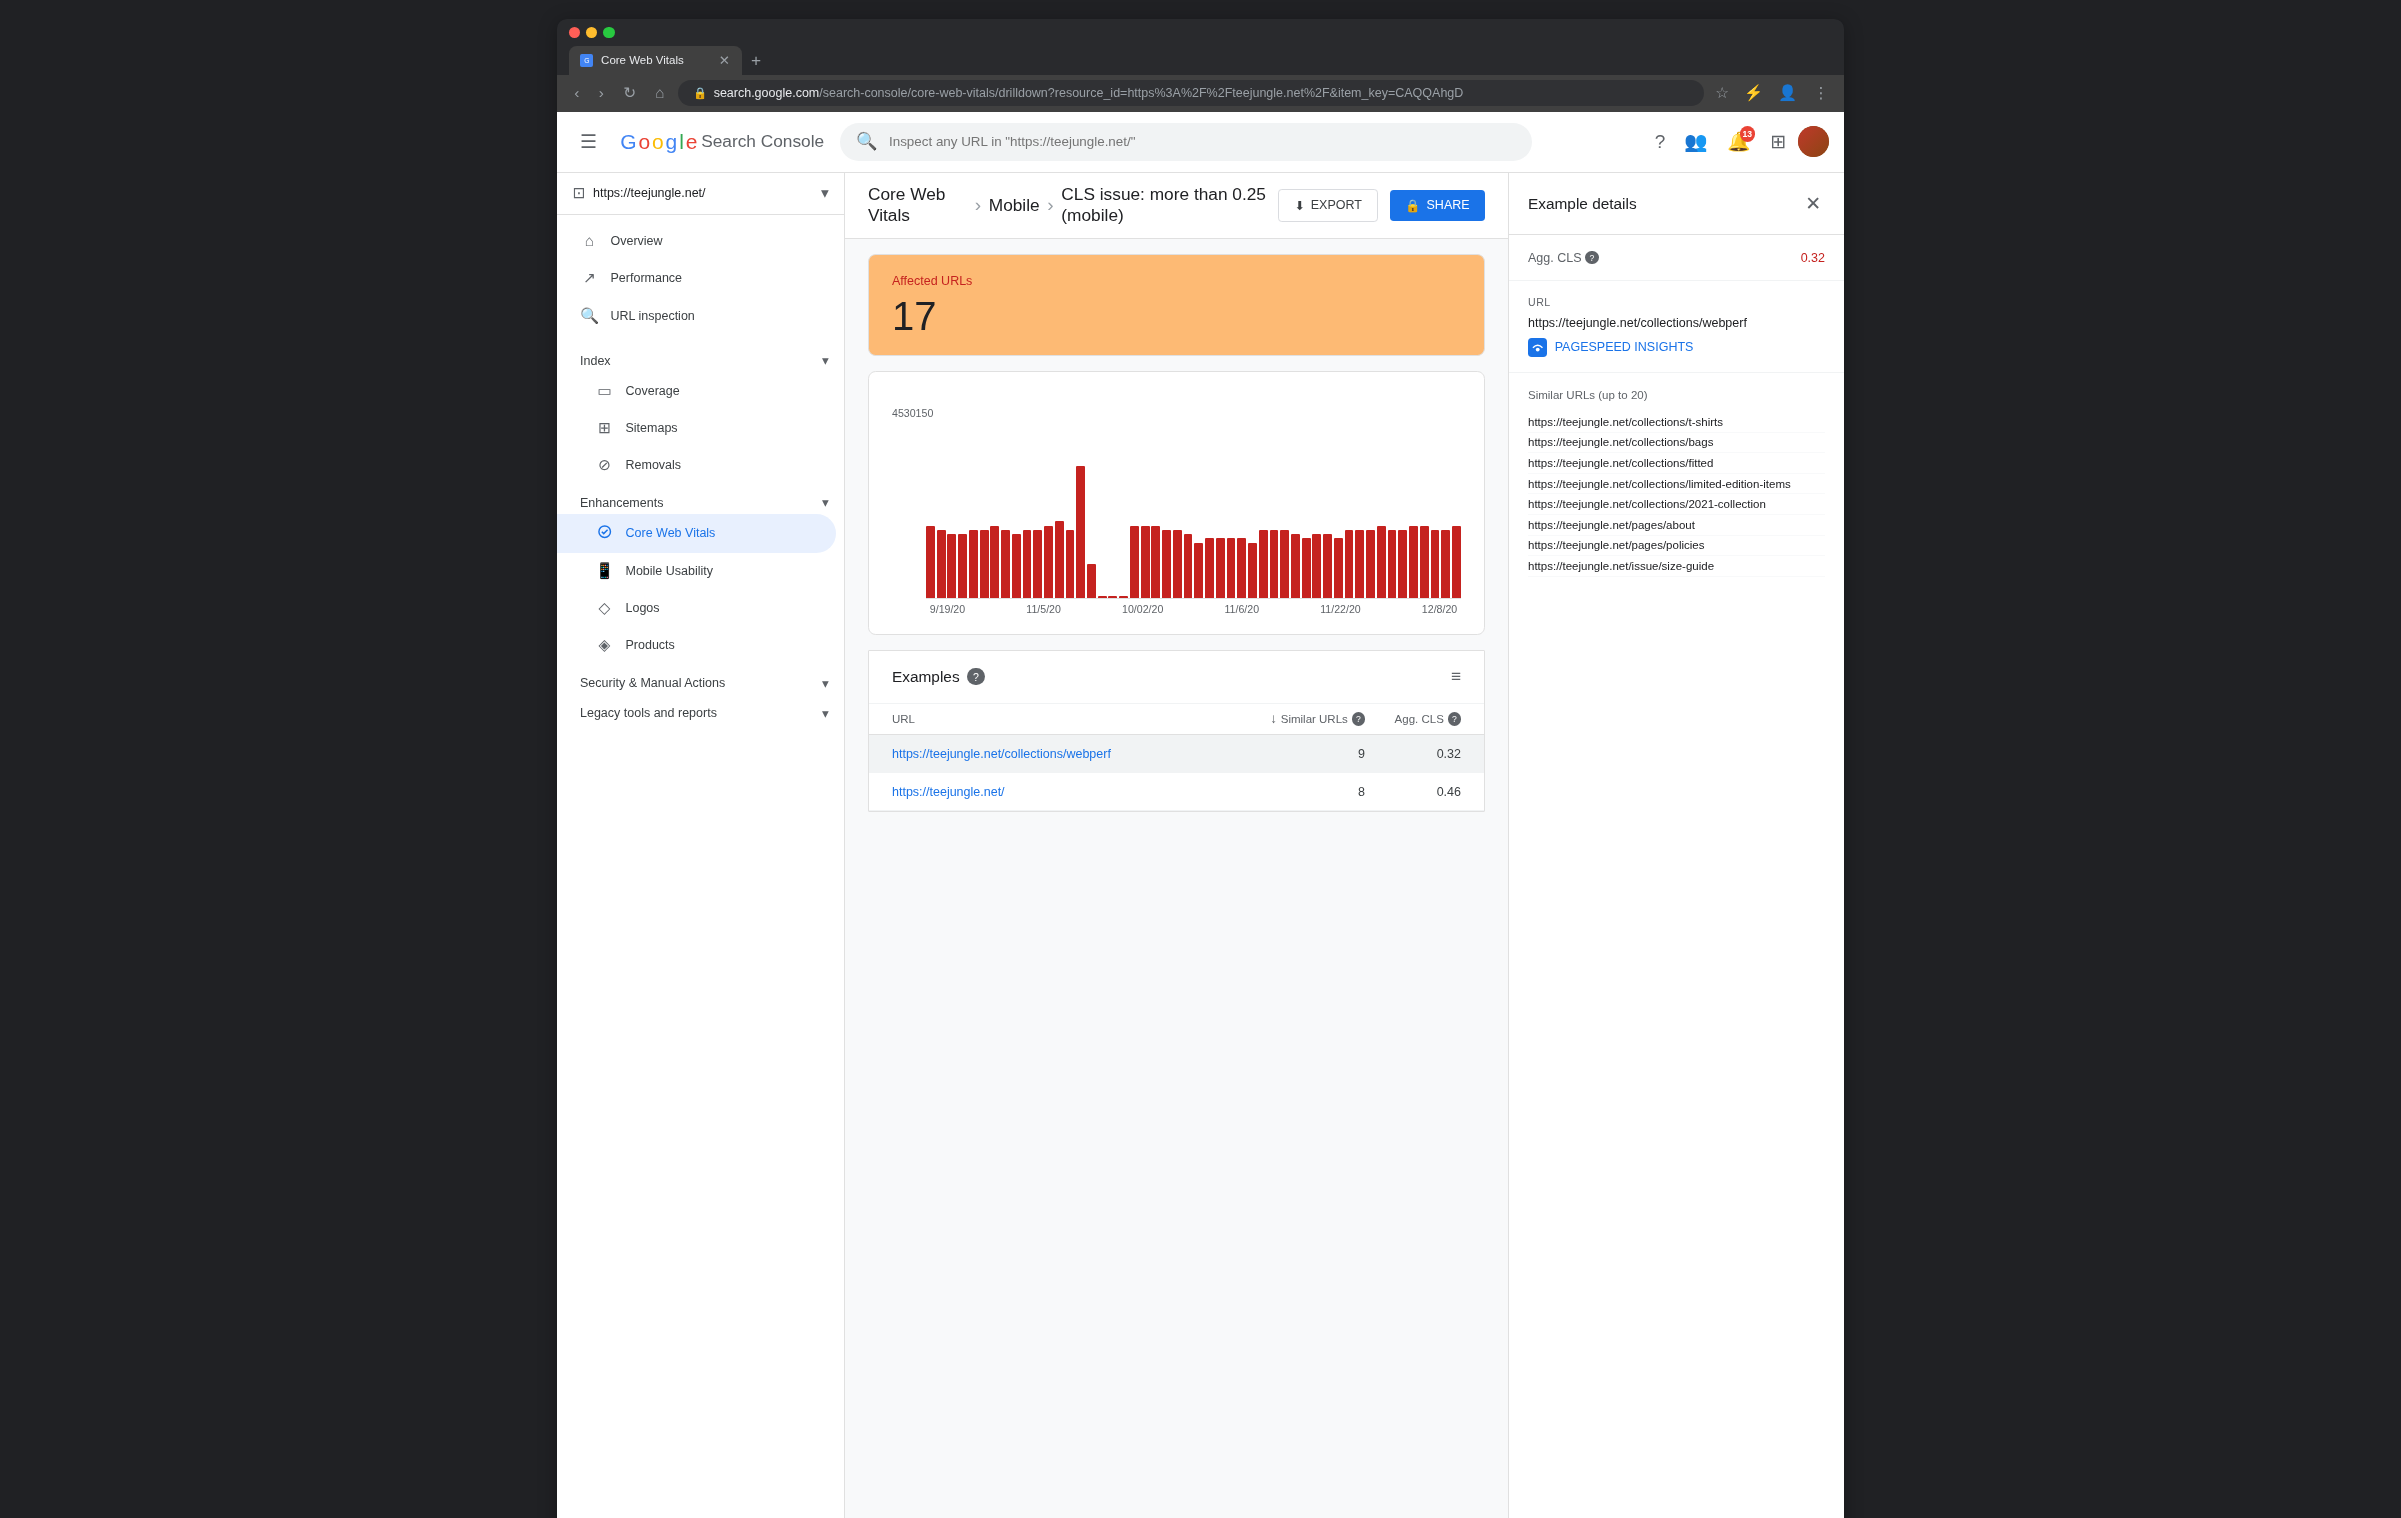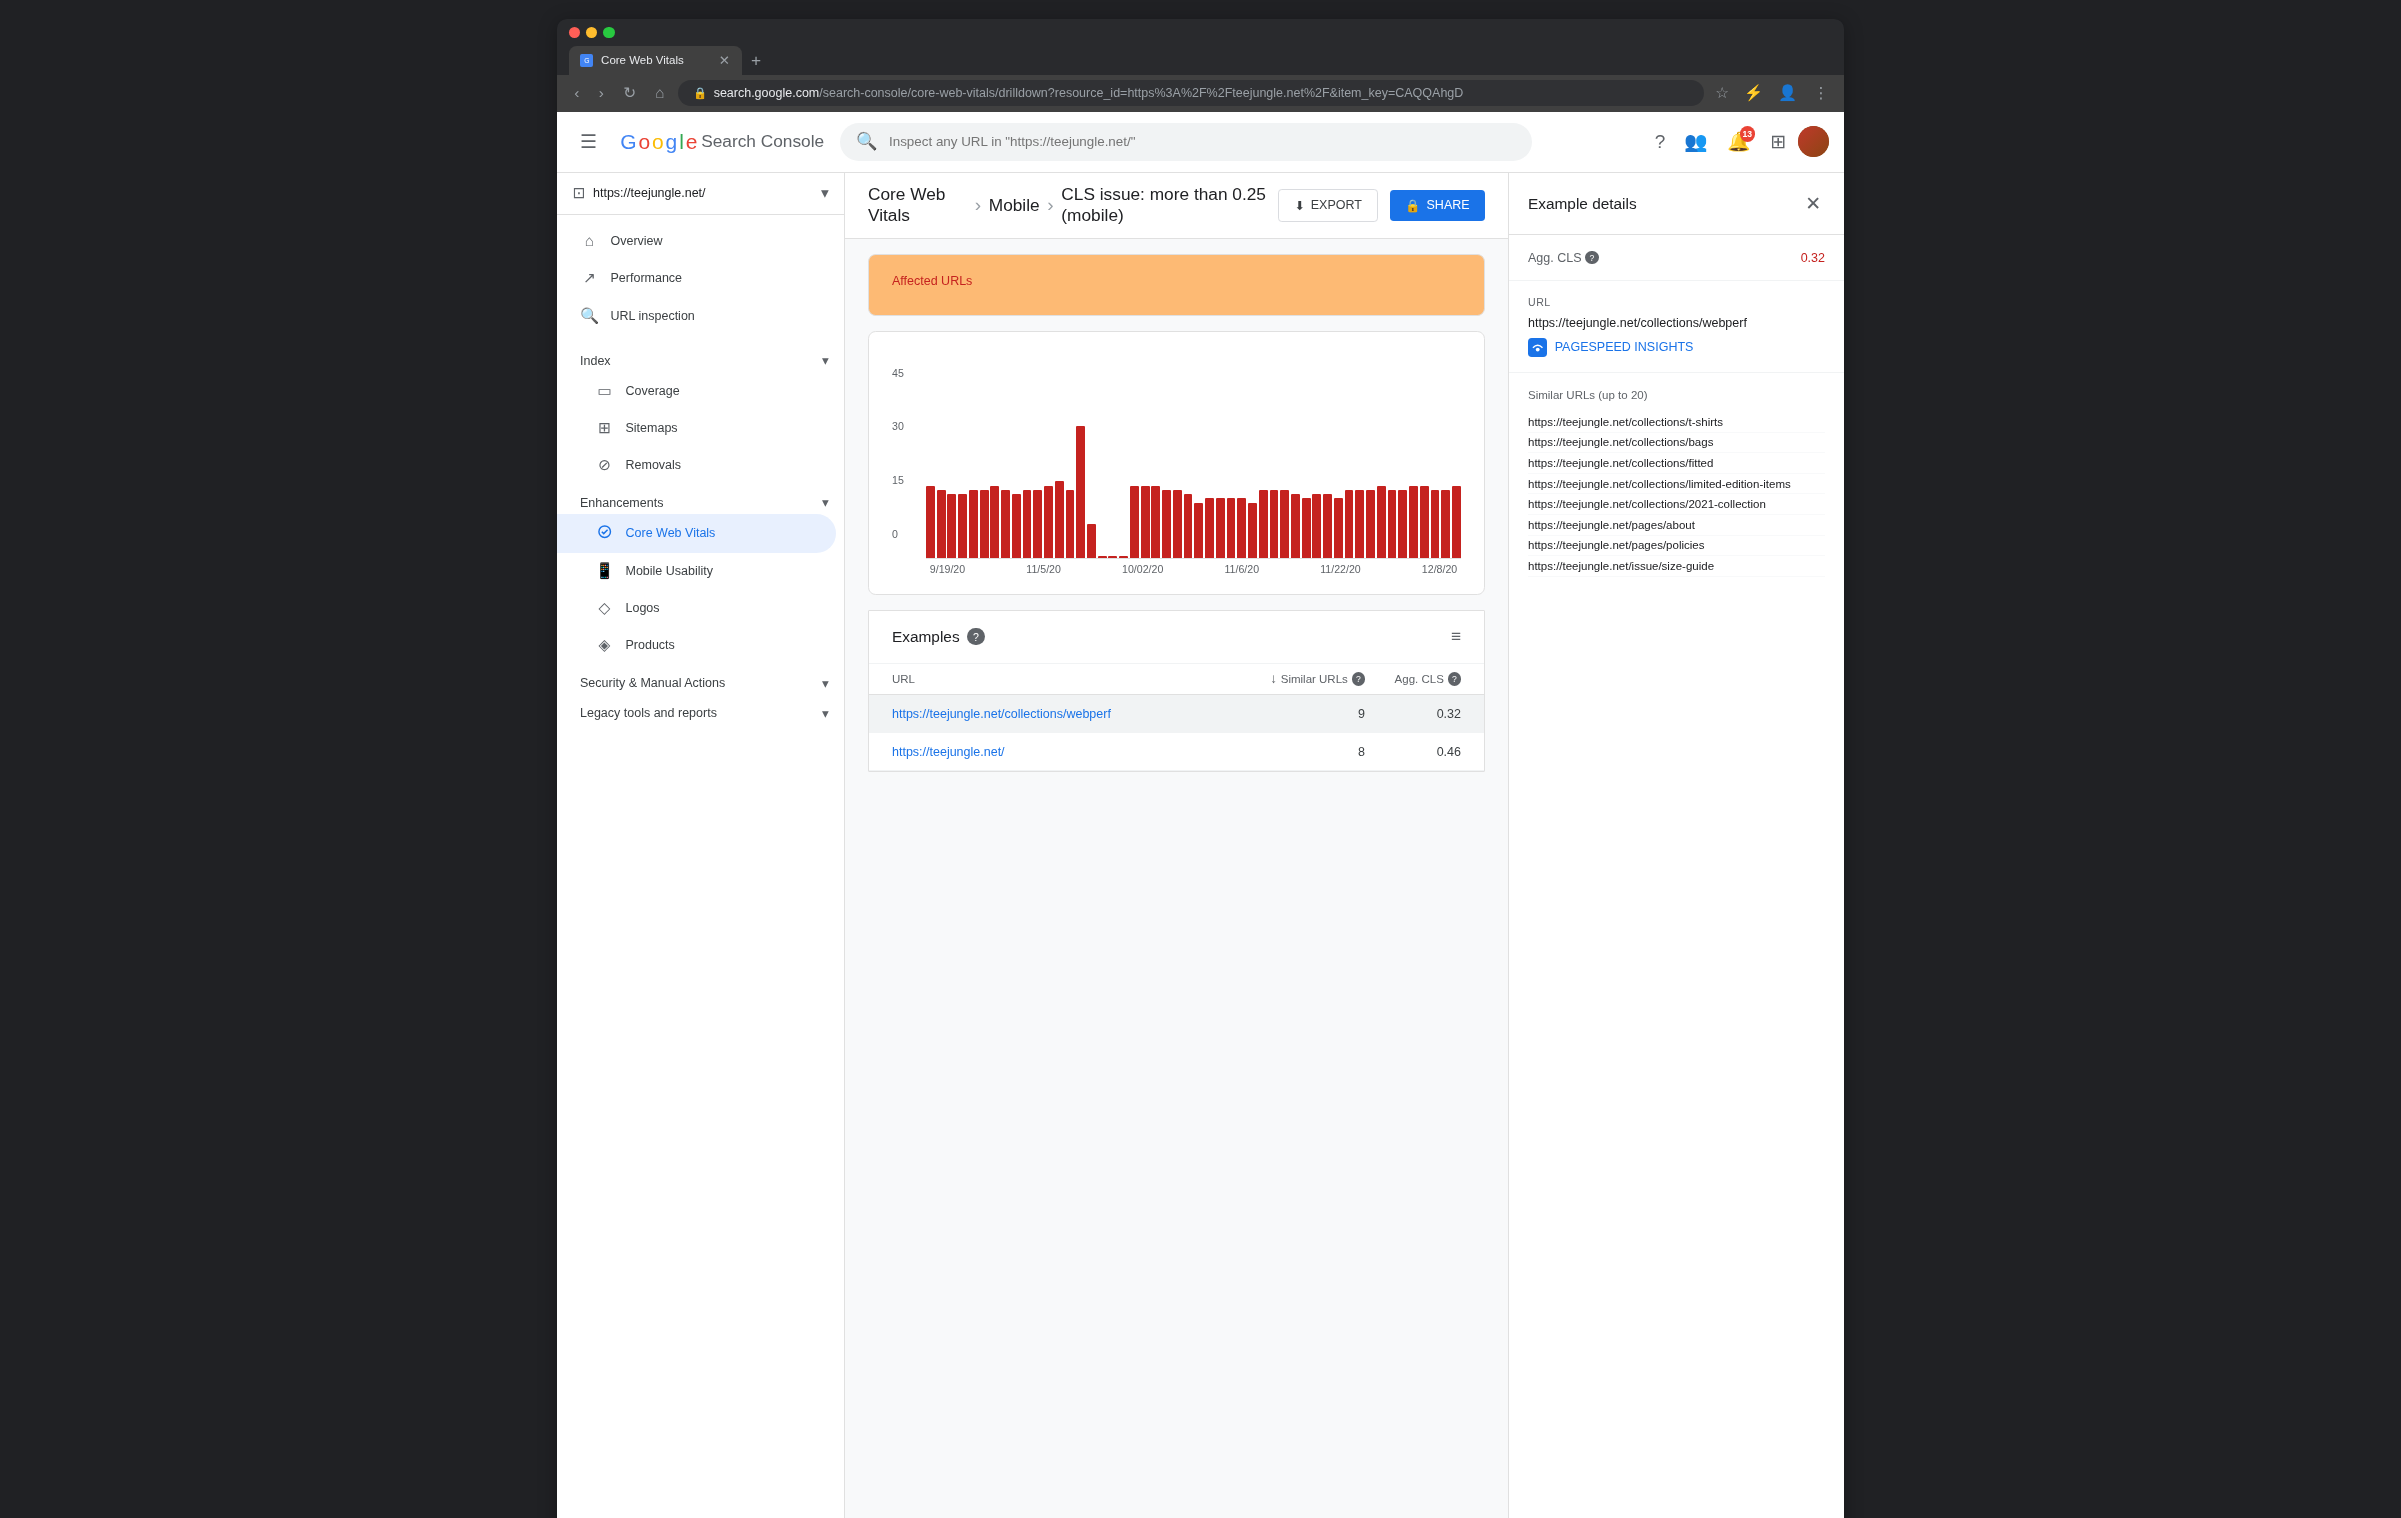--- a/index.html
+++ b/index.html
@@ -81,21 +81,21 @@
     .share-btn { display: flex; align-items: center; gap: 5.8px; padding: 7.7px 15.4px; border: none; border-radius: 3.8px; background: #1a73e8; cursor: pointer; color: white; font-size: 12.5px; font-weight: 500; }
 
     
     .card { background: #fdba74; border: 1px solid #e0e0e0; border-radius: 7.7px; margin: 15.4px 23px; padding: 19px 23px; }
     .affected-label { color: #c5221f; font-size: 12.5px; font-weight: 500; margin-bottom: 7.7px; }
     .affected-count { font-size: 40px; font-weight: 300; color: #202124; line-height: 1; }
 
     
     .chart-container { background: white; border: 1px solid #e0e0e0; border-radius: 7.7px; margin: 0 23px 15.4px; padding: 19px 23px; }
     .chart-area { position: relative; height: 192px; margin-top: 15.4px; }
-    .chart-y-labels { position: absolute; left: 0; top: 0; bottom: 19px; display: flex; flex-direction: column; justify-content: space-between; font-size: 10.6px; color: #5f6368; width: 29px; }
+    .chart-y-labels { position: absolute; left: 0; top: 0; bottom: 19px; display: flex; flex-direction: row; justify-content: space-between; font-size: 10.6px; color: #5f6368; width: 29px; }
     .chart-bars-container { margin-left: 34px; height: 100%; display: flex; align-items: flex-end; position: relative; border-bottom: 1px solid #e0e0e0; }
     .chart-bars { display: flex; align-items: flex-end; gap: 1.9px; height: 100%; flex: 1; padding-bottom: 0; }
     .bar { background: #c5221f; min-width: 5.8px; border-radius: 1px 1px 0 0; cursor: pointer; transition: opacity 0.1s; }
     .chart-x-labels { margin-left: 34px; display: flex; justify-content: space-between; font-size: 10.6px; color: #5f6368; margin-top: 3.8px; padding: 0 3.8px; }
 
     
     .examples-card { background: white; border: 1px solid #e0e0e0; border-radius: 1px; margin: 0 23px; }
     .examples-header { display: flex; align-items: center; justify-content: space-between; padding: 15.4px 23px; border-bottom: 1px solid #f1f3f4; }
     .examples-title { font-size: 15.4px; font-weight: 400; color: #202124; display: flex; align-items: center; gap: 7.7px; }
     .help-icon { width: 17.3px; height: 17.3px; border-radius: 50%; background: #5f6368; color: white; font-size: 10.6px; display: inline-flex; align-items: center; justify-content: center; cursor: pointer; }
@@ -308,20 +308,21 @@
             </button>
             <button class="share-btn">
               <span>🔒</span>
               <span>SHARE</span>
             </button>
           </div>
         </div>
 
         <div class="card">
           <div class="affected-label">Affected URLs</div>
+          <div class="affected-count">17</div>
         </div>
 
         <div class="chart-container">
           <div class="chart-area" id="chartArea">
             <div class="chart-y-labels">
               <span>45</span>
               <span>30</span>
               <span>15</span>
               <span>0</span>
             </div>

